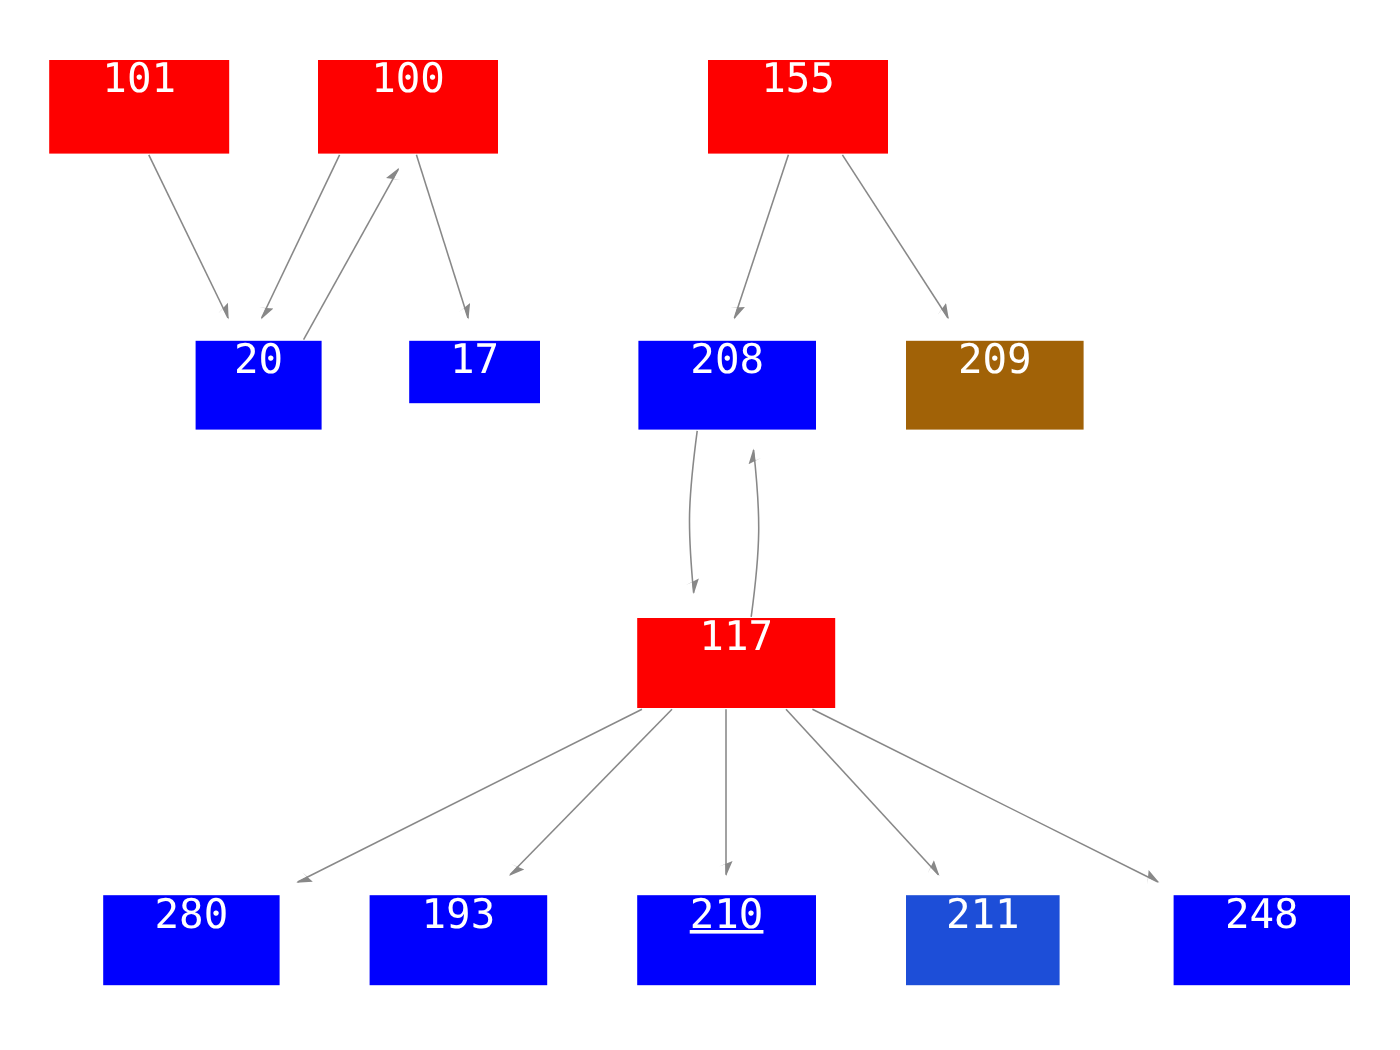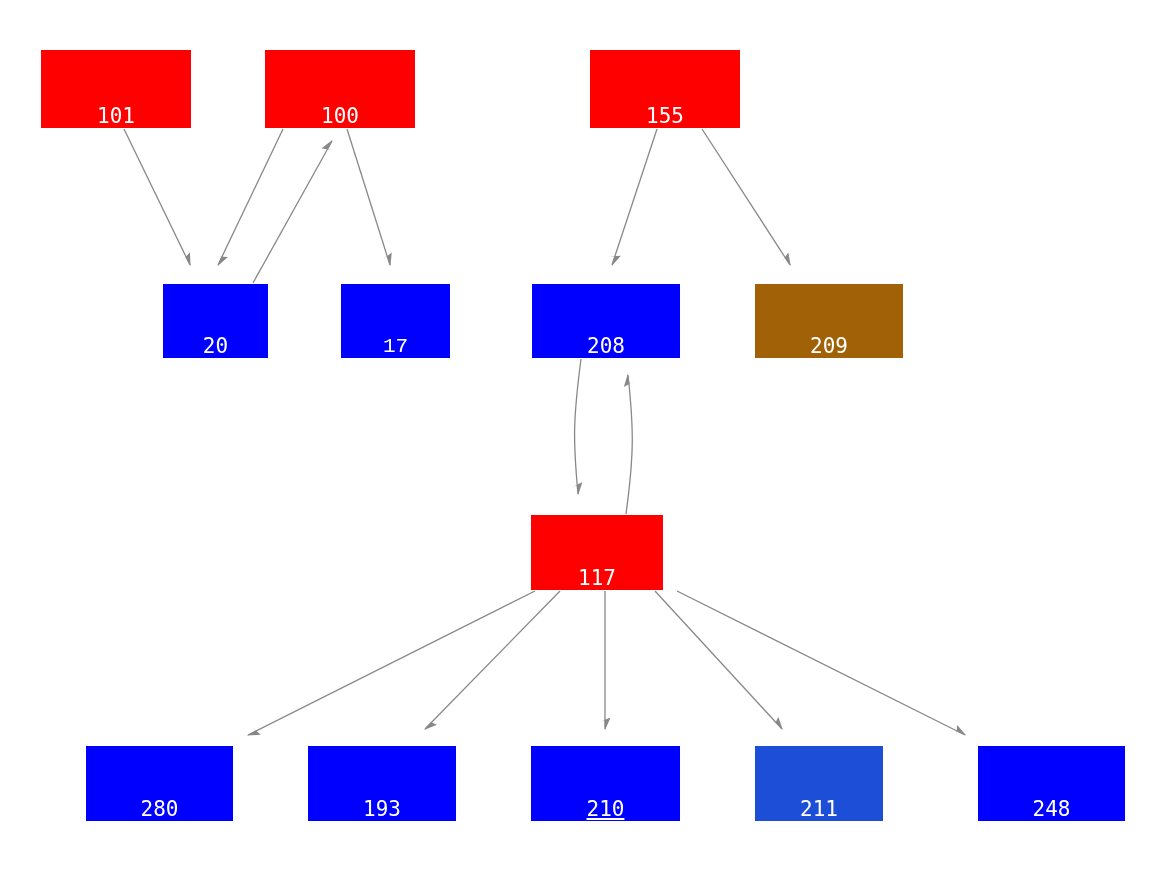--- a/index.html
+++ b/index.html
@@ -23,25 +23,25 @@
     left: 0;
     top: 0;
     width: 1167px;
     height: 875px;
     pointer-events: none;
   }
   .node {
     position: absolute;
     box-sizing: border-box;
     display: flex;
-    align-items: flex-end;
+    align-items: flex-start;
     justify-content: center;
     color: #ffffff;
     font-family: "DejaVu Sans Mono", "Liberation Mono", monospace;
-    font-size: 21px;
+    font-size: 34px;
     line-height: 1;
     letter-spacing: 0px;
     user-select: none;
   }
   .node-label {
     display: block;
     transform: translateY(-1px);
   }
 </style>
 </head>
@@ -78,30 +78,30 @@
       </div>
       <div class="node" style="left: 265px; top: 50px; width: 150px; height: 78px; background: rgb(254, 0, 0); color: rgb(255, 255, 255);">
         <span class="node-label">100</span>
       </div>
       <div class="node" style="left: 590px; top: 50px; width: 150px; height: 78px; background: rgb(254, 0, 0); color: rgb(255, 255, 255);">
         <span class="node-label">155</span>
       </div>
       <div class="node" style="left: 163px; top: 284px; width: 105px; height: 74px; background: rgb(0, 0, 254); color: rgb(255, 255, 255);">
         <span class="node-label">20</span>
       </div>
-      <div class="node" style="left: 341px; top: 284px; width: 109px; height: 74px; background: rgb(0, 0, 254); color: rgb(255, 255, 255); font-family: Liberation Mono, monospace;">
+      <div class="node" style="left: 341px; top: 284px; width: 109px; height: 52px; background: rgb(0, 0, 254); color: rgb(255, 255, 255);">
         <span class="node-label">17</span>
       </div>
       <div class="node" style="left: 532px; top: 284px; width: 148px; height: 74px; background: rgb(0, 0, 254); color: rgb(255, 255, 255);">
         <span class="node-label">208</span>
       </div>
       <div class="node" style="left: 755px; top: 284px; width: 148px; height: 74px; background: #a16207; color: rgb(255, 255, 255);">
         <span class="node-label">209</span>
       </div>
-      <div class="node" style="left: 531px; top: 515px; width: 132px; height: 75px; background: rgb(254, 0, 0); color: rgb(255, 255, 255);">
+      <div class="node" style="left: 531px; top: 515px; width: 165px; height: 75px; background: rgb(254, 0, 0); color: rgb(255, 255, 255);">
         <span class="node-label">117</span>
       </div>
       <div class="node" style="left: 86px; top: 746px; width: 147px; height: 75px; background: rgb(0, 0, 254); color: rgb(255, 255, 255);">
         <span class="node-label">280</span>
       </div>
       <div class="node" style="left: 308px; top: 746px; width: 148px; height: 75px; background: rgb(0, 0, 254); color: rgb(255, 255, 255);">
         <span class="node-label">193</span>
       </div>
       <div class="node" style="left: 531px; top: 746px; width: 149px; height: 75px; background: rgb(0, 0, 254); color: rgb(255, 255, 255); text-decoration: underline;">
         <span class="node-label">210</span>

